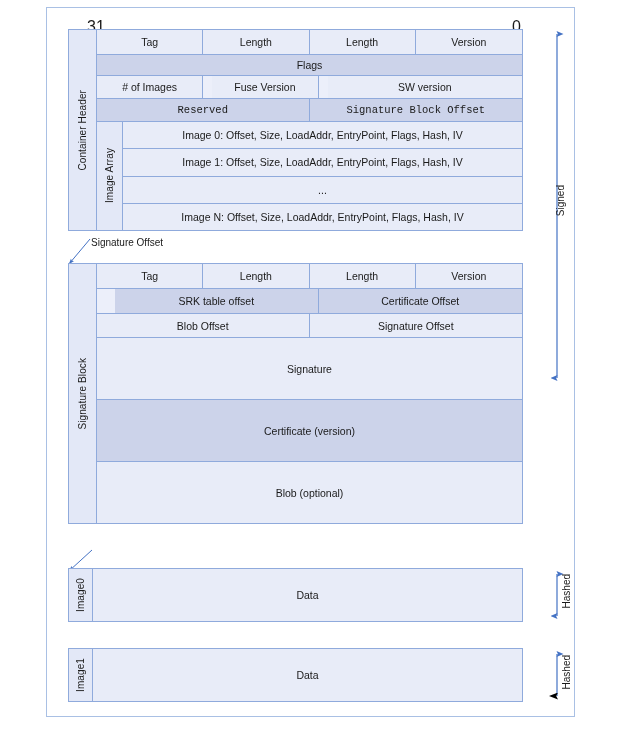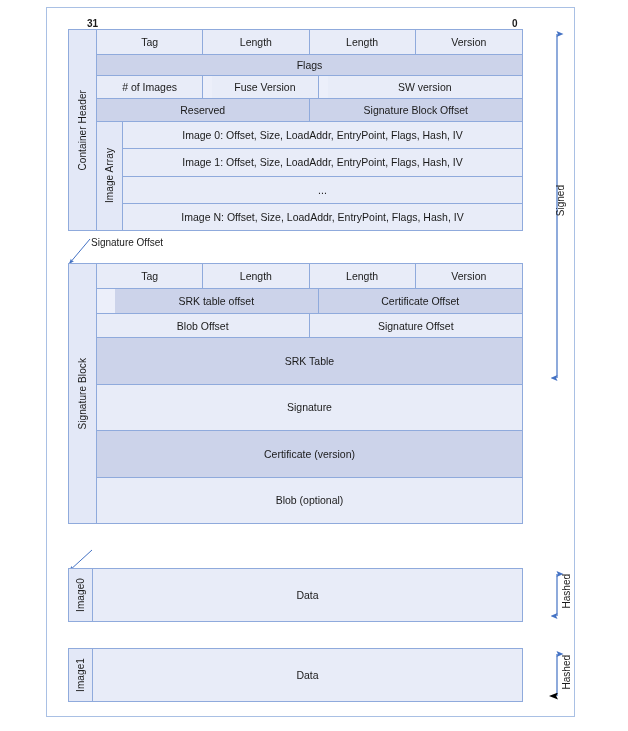--- a/index.html
+++ b/index.html
@@ -115,24 +115,23 @@
   }
   #image0-block{top:568px;}
   #image1-block{top:648px;}
   .imgblk > .side-label{width:24px;background:#e3e8f7;}
   .imgblk .rows{background:#e8ecf8;}
   .imgblk .row{border-bottom:none;}
 
   
   .bit-label{
     position:absolute;
-    font-size:10px;
+    font-size:16px;
     color:#1a1a1a;
     line-height:1;
-    font-weight:bold;
   }
   #bit-31{left:87px; top:19px;}
   #bit-0{left:512px; top:19px;}
 
   
   .callout-text{
     position:absolute;
     font-size:10px;
     color:#1a1a1a;
     white-space:nowrap;
@@ -189,21 +188,21 @@
       <div class="row" style="flex:0 0 20px;">
         <div class="cell dark" style="flex:1 1 auto;">Flags</div>
       </div>
 
       <div class="row" style="flex:0 0 22px;gap:9px;">
         <div class="cell light" style="flex:0 0 25%;"># of Images</div>
         <div class="cell light" style="flex:0 0 25%;">Fuse Version</div>
         <div class="cell light" style="flex:1 1 auto;">SW version</div>
       </div>
 
-      <div class="row" style="flex:0 0 22px;border-bottom:none;">
+      <div class="row" style="flex:0 0 22px;border-bottom:none;font-family:Liberation Mono, monospace;">
         <div class="cell dark" style="flex:0 0 50%;">Reserved</div>
         <div class="cell dark" style="flex:1 1 auto;">Signature Block Offset</div>
       </div>
 
       <div class="nested">
         <div class="side-label">
           <span>Image Array</span>
         </div>
         <div class="rows">
           <div class="row">
@@ -250,23 +249,20 @@
       <div class="row" style="flex:0 0 24px;padding-left:18px;">
         <div class="cell dark" style="flex:0 0 50%;">SRK table offset</div>
         <div class="cell dark" style="flex:1 1 auto;">Certificate Offset</div>
       </div>
 
       <div class="row" style="flex:0 0 23px;">
         <div class="cell light" style="flex:0 0 50%;">Blob Offset</div>
         <div class="cell light" style="flex:1 1 auto;">Signature Offset</div>
       </div>
 
-      <div class="row" style="flex:1 1 0;">
-        <div class="cell dark" style="flex:1 1 auto;">SRK Table</div>
-      </div>
 
       <div class="row" style="flex:1 1 0;">
         <div class="cell light" style="flex:1 1 auto;">Signature</div>
       </div>
 
       <div class="row" style="flex:1 1 0;">
         <div class="cell dark" style="flex:1 1 auto;">Certificate (version)</div>
       </div>
 
       <div class="row" style="flex:1 1 0;">

